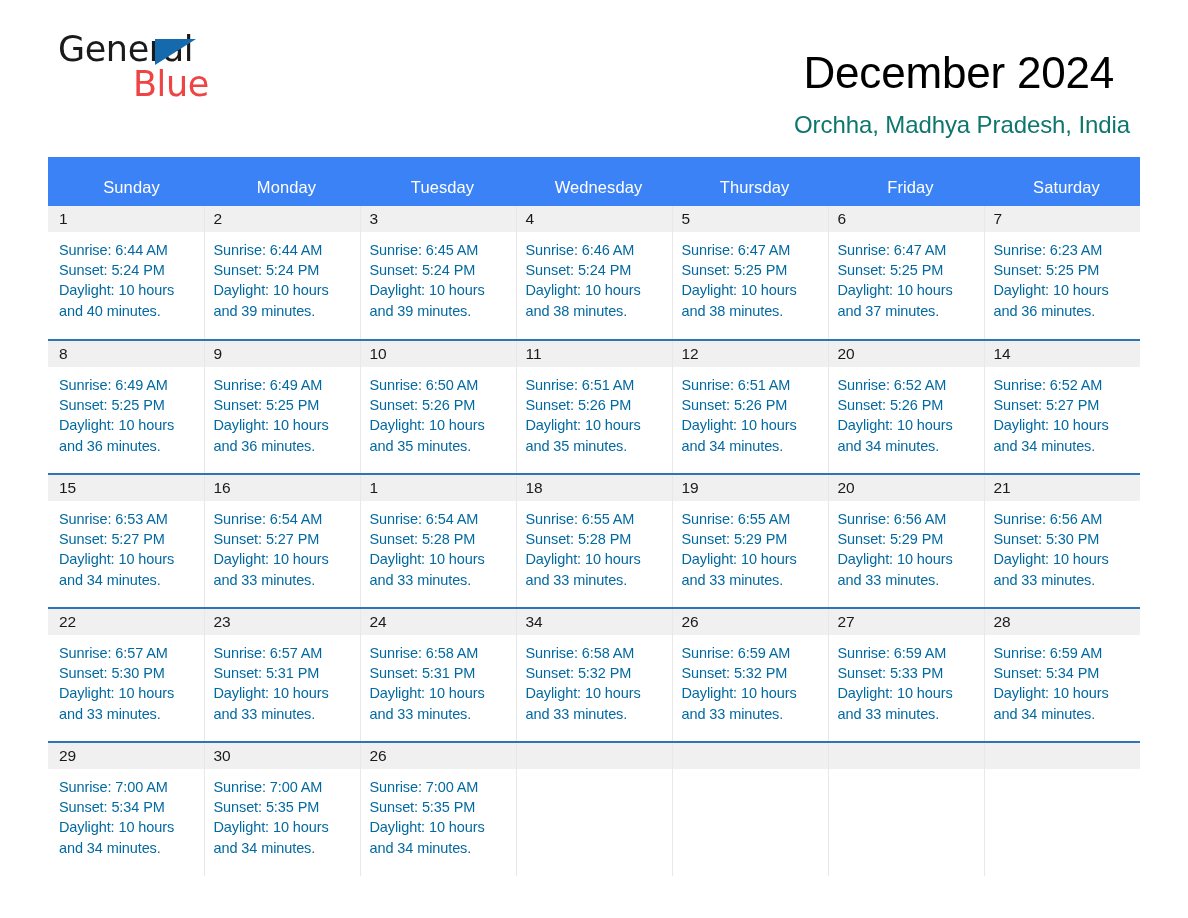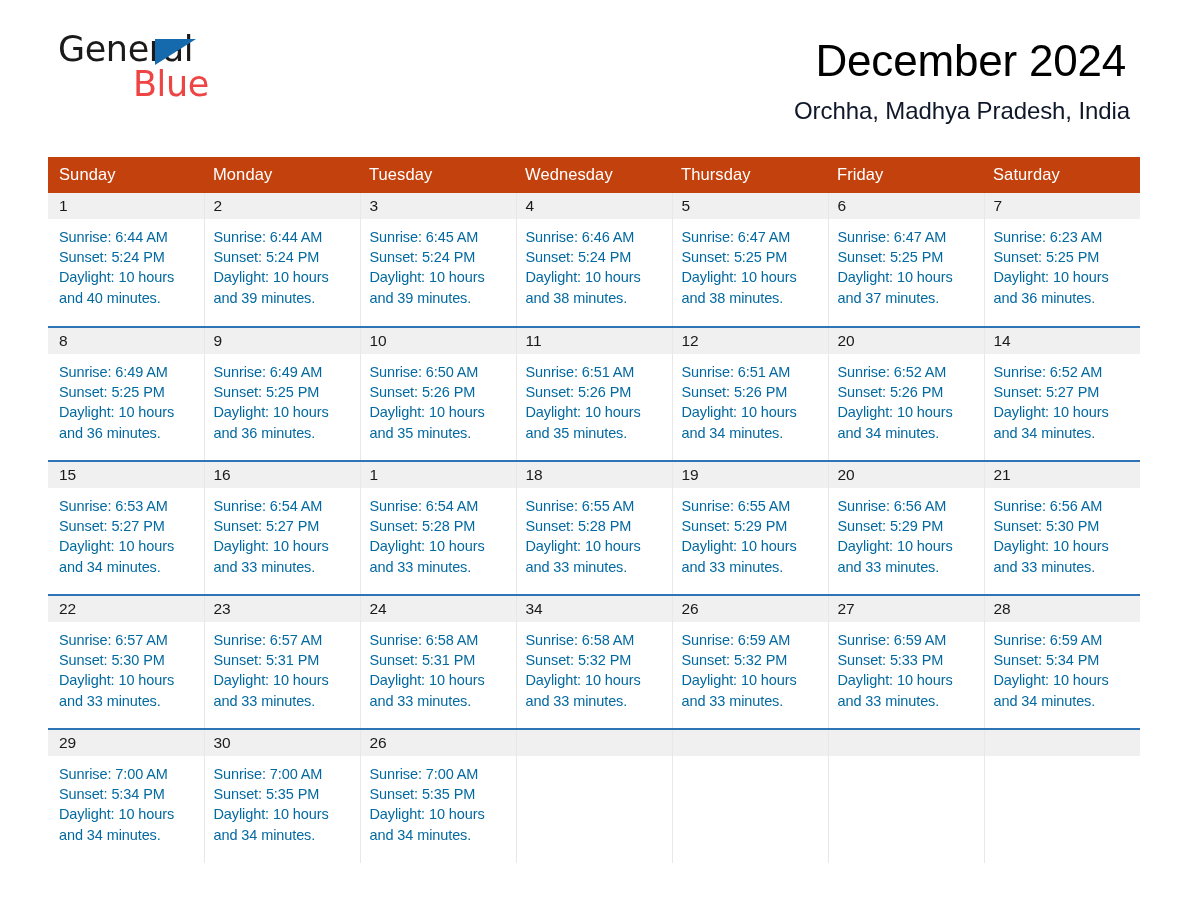--- a/index.html
+++ b/index.html
@@ -72,47 +72,47 @@
     text-align: right;
     flex: 1 1 auto;
     padding-top: 2px;
   }
   .cal-title {
     font-size: 44px;
     font-weight: 400;
     line-height: 1.05;
     color: #000;
     letter-spacing: -0.2px;
-    margin: 4px;
+    margin: 16px;
     font-family: "Liberation Sans", sans-serif;
   }
   .cal-subtitle {
     font-size: 24px;
     font-weight: 400;
     line-height: 1.1;
     margin: 14px 0 0 0;
-    color: #0f172a;
+    color: #0f766e;
     letter-spacing: -0.1px;
     font-family: "Liberation Sans", sans-serif;
   }
 
   
   .calendar {
     margin: 45px 48px 0 48px;
     width: 1092px;
     border-collapse: collapse;
     table-layout: fixed;
   }
   .calendar th {
-    background: #c2410c;
+    background: #3b82f6;
     color: #ffffff;
     font-size: 16.5px;
     font-weight: 400;
-    text-align: left;
-    padding: 8px 0 9px 9px;
+    text-align: center;
+    padding: 21px 0 9px 9px;
     height: 33px;
     letter-spacing: 0.1px;
   }
   .calendar th:first-child { padding-left: 11px; }
 
   .day-cell {
     vertical-align: top;
     width: 156px;
     padding: 0;
     border-right: 1px solid #e8e8e8;

